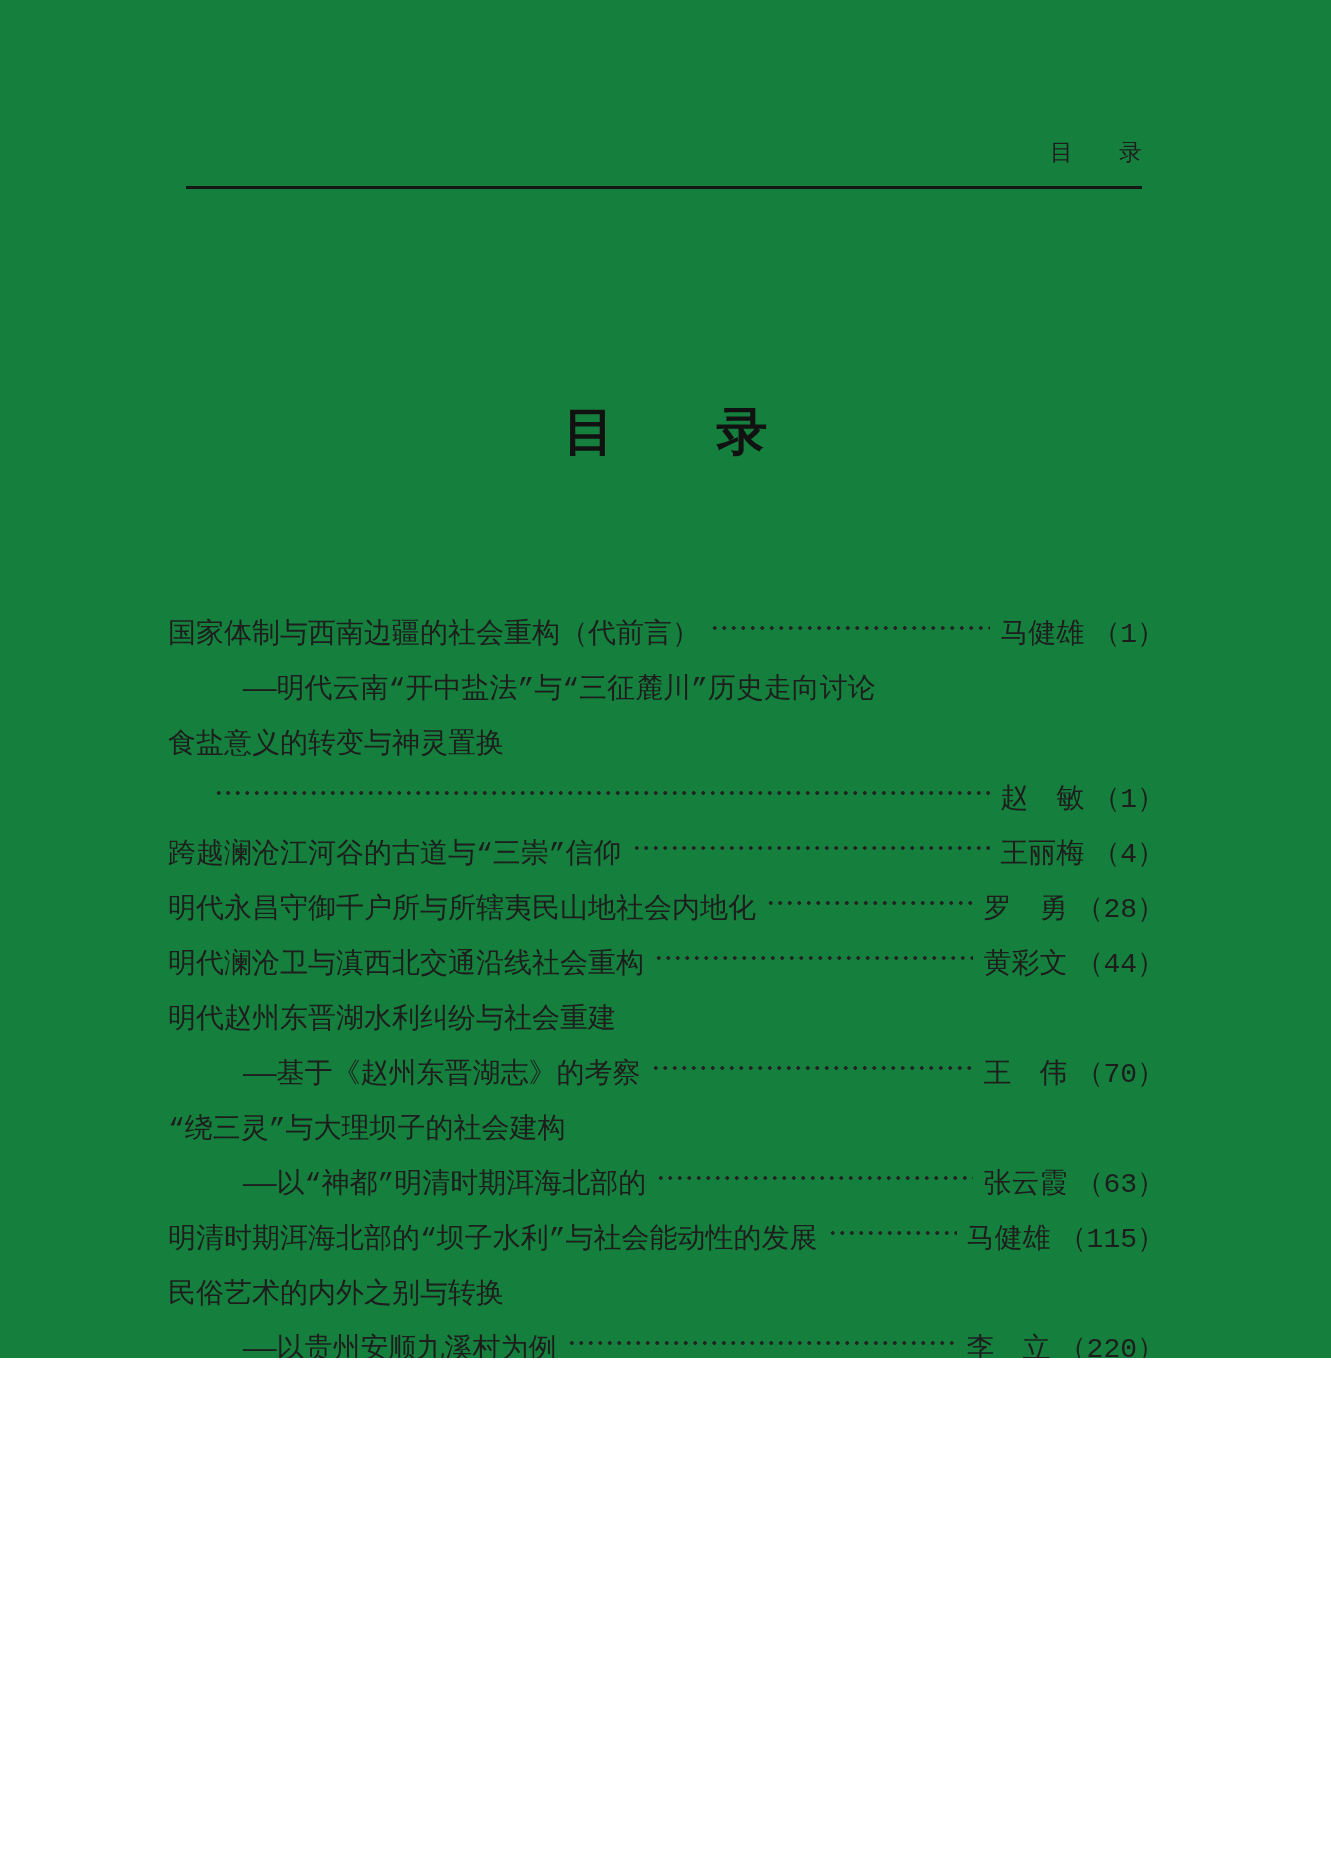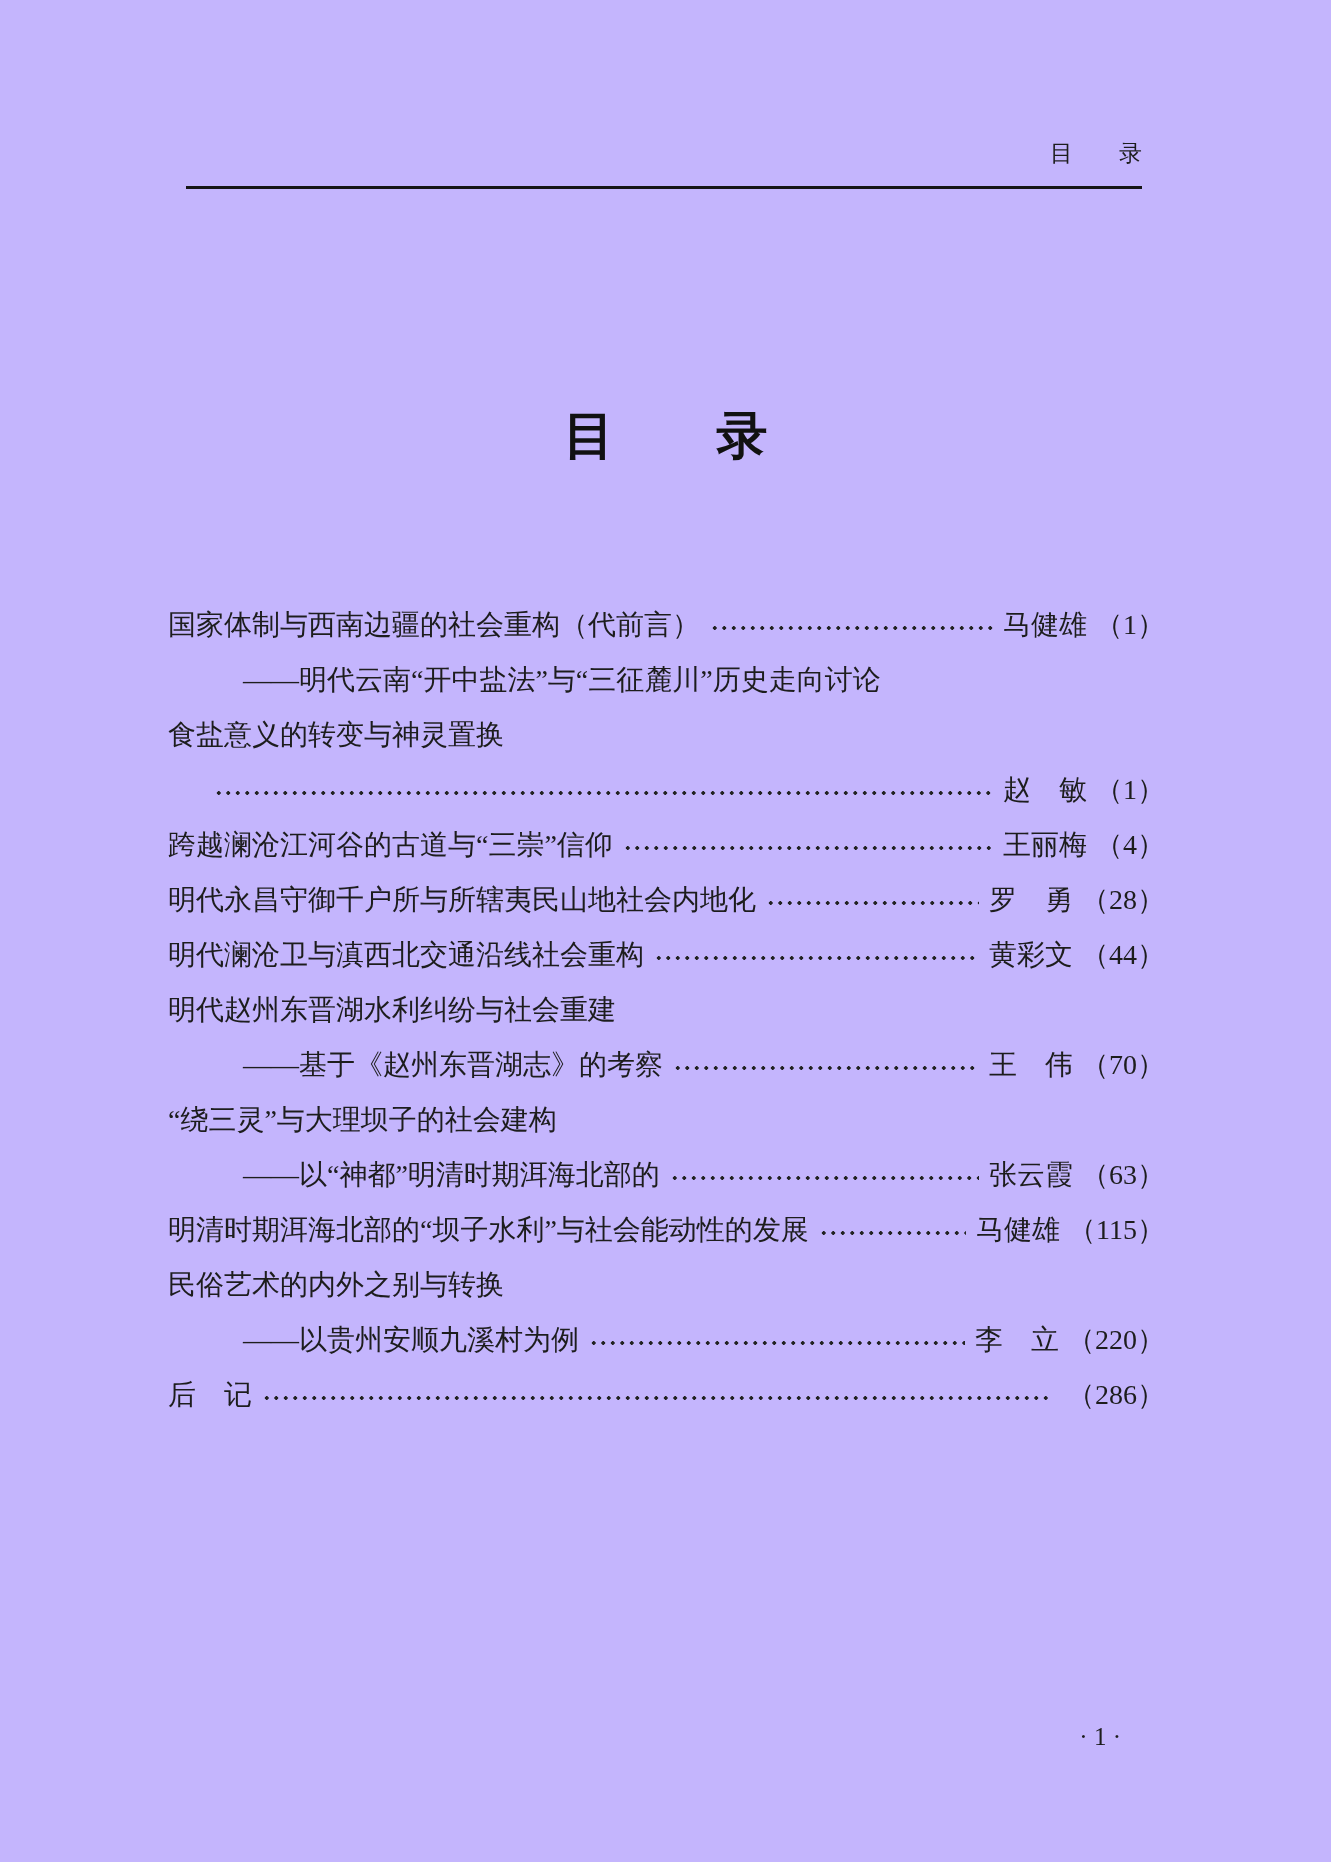--- a/index.html
+++ b/index.html
@@ -3,24 +3,25 @@
 <meta charset="utf-8">
 <style>
   html, body { margin: 0; padding: 0; }
   body {
     width: 1331px; height: 1862px;
     background: #ffffff;
     font-family: "Liberation Serif", "DejaVu Serif", serif;
   }
   .page {
     position: relative;
-    width: 1331px; height: 1862px;
-    background: #c4b5fd;
+    width: 1331px; height: 1358px;
+    background: #15803d;
     color: #1a1a1a;
     overflow: hidden;
+    font-family: Liberation Mono, monospace;
   }
   .running-header {
     position: absolute;
     top: 139px; right: 189px;
     font-size: 23px;
     line-height: 30px;
     white-space: pre;
     color: #1d1d1d;
   }
   .header-rule {
@@ -39,21 +40,21 @@
     line-height: 60px;
     white-space: pre;
     color: #111111;
   }
   .toc {
     position: absolute;
     top: 597px; left: 168px; right: 166px;
   }
   .toc-row {
     display: flex;
-    align-items: center;
+    align-items: flex-end;
     height: 55px;
     font-size: 28px;
     color: #1d1d1d;
   }
   .toc-row.indent-1 { padding-left: 36px; }
   .toc-row.indent-2 { padding-left: 75px; }
   .toc-title { white-space: pre; letter-spacing: 0px; }
   .toc-leader {
     flex: 1 1 auto;
     align-self: stretch;

